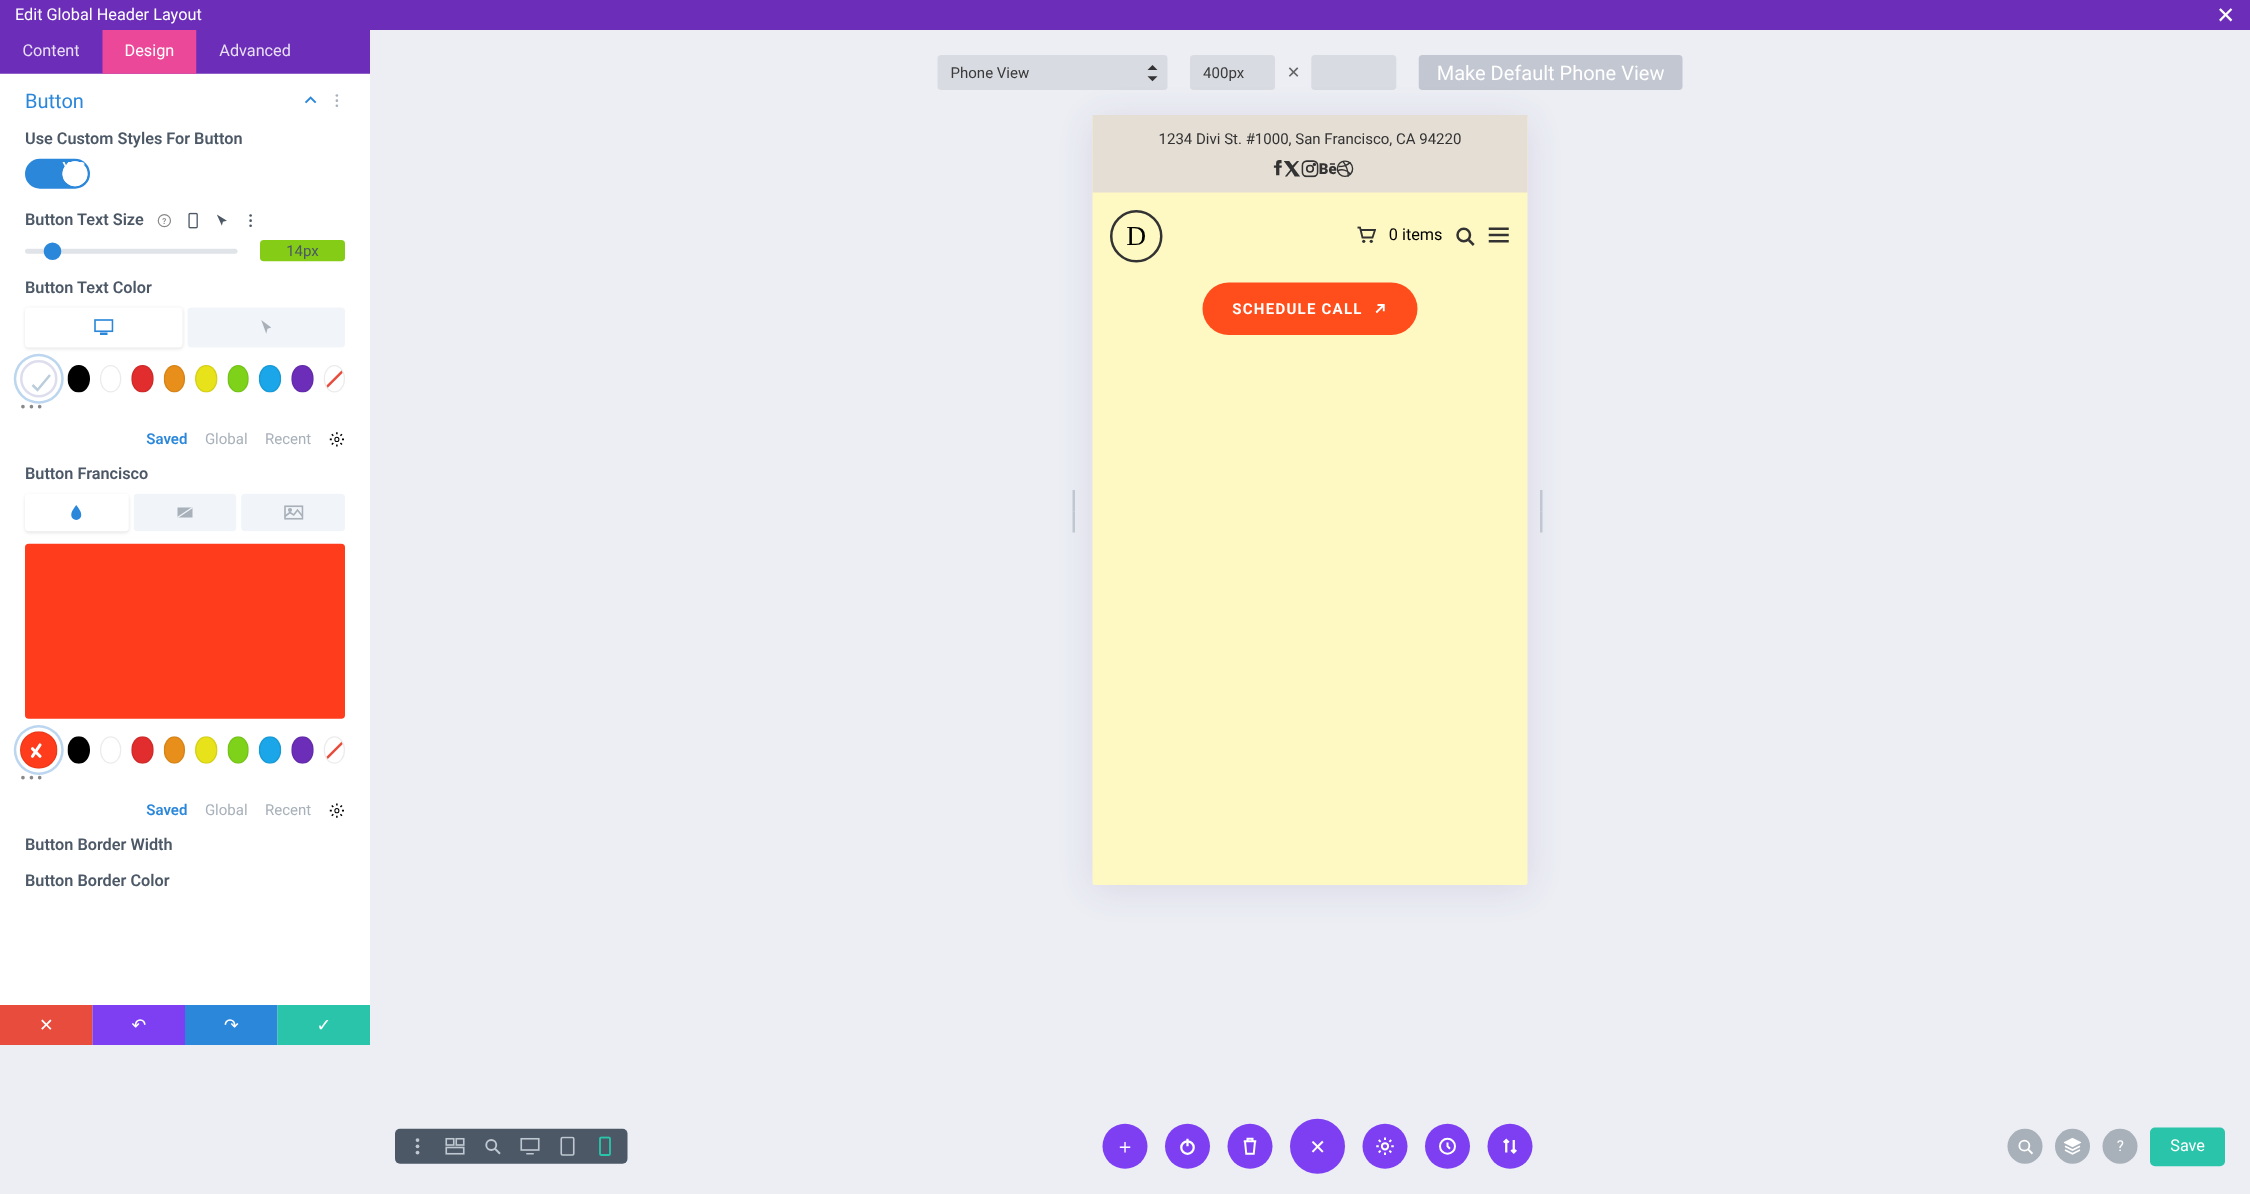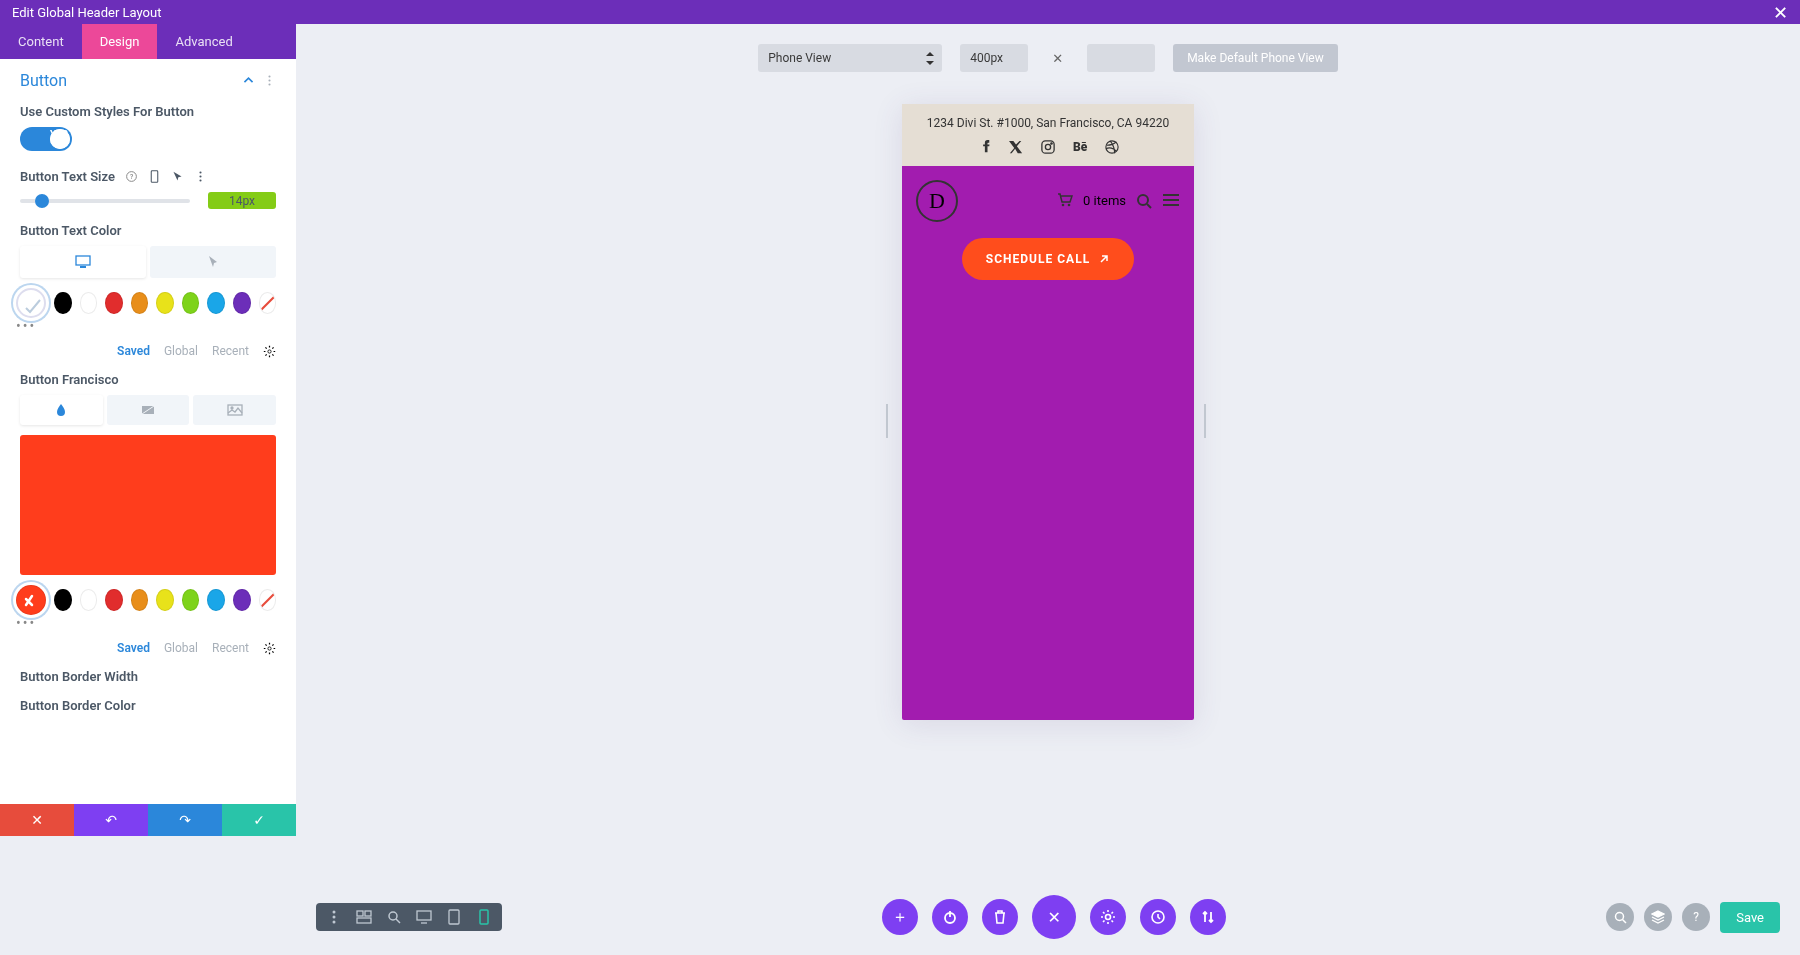--- a/index.html
+++ b/index.html
@@ -49,28 +49,28 @@
 .bg-preview{height:140px;background:#ff3d1c;border-radius:3px;margin-top:10px}
 .action-row{position:absolute;left:0;bottom:0;width:296px;height:32px;display:flex}
 .action-btn{flex:1;display:flex;align-items:center;justify-content:center;color:#fff;cursor:pointer;font-size:14px}
 .ab-red{background:#e74c3c}.ab-blue1{background:#7e3ff2}.ab-blue2{background:#2b87da}.ab-green{background:#29c4a9}
 .canvas-area{position:absolute;left:296px;top:24px;right:0;bottom:0;background:#eceef4}
 .toolbar{display:flex;gap:18px;align-items:center;justify-content:center;margin-top:20px}
 .select-box{background:#d8dbe2;height:28px;border-radius:3px;display:flex;align-items:center;padding:0 10px;font-size:12px;color:#3a3a3a;position:relative}
 .view-select{width:184px}
 .view-select:after{content:"";position:absolute;right:8px;top:8px;border-left:4px solid transparent;border-right:4px solid transparent;border-bottom:4px solid #333}
 .view-select:before{content:"";position:absolute;right:8px;bottom:7px;border-left:4px solid transparent;border-right:4px solid transparent;border-top:4px solid #333}
-.dim-group{display:flex;gap:20px;align-items:center}
+.dim-group{display:flex;gap:5px;align-items:center}
 .dim-box{width:68px}
 .times{font-size:13px;color:#666;padding:0 4px}
-.default-btn{background:rgba(160,168,180,.55);color:#fff;height:28px;border-radius:3px;padding:0 14px;font-size:12px;display:flex;align-items:center;cursor:pointer}
-.phone-frame{width:292px;margin:32px auto 0;background:#a21caf;box-shadow:0 4px 30px rgba(80,60,120,.12);border-radius:2px;position:relative}
+.default-btn{background:rgba(160,168,180,.55);color:#fff;height:28px;border-radius:3px;padding:0 14px;font-size:16px;display:flex;align-items:center;cursor:pointer}
+.phone-frame{width:348px;margin:20px auto 0;background:#fef9c3;box-shadow:0 4px 30px rgba(80,60,120,.12);border-radius:2px;position:relative}
 .phone-top{background:#e5ded4;padding:12px 10px;text-align:center}
 .phone-addr{font-size:12px;color:#333}
-.social{display:flex;gap:18px;justify-content:center;margin-top:10px}
+.social{display:flex;gap:0;justify-content:center;margin-top:10px}
 .soc{width:14px;height:14px;color:#333}
 .phone-nav{padding:14px 14px 20px;display:flex;flex-direction:column;gap:16px}
 .nav-row{display:flex;align-items:center;justify-content:space-between}
 .logo-circle{width:42px;height:42px;border:2px solid #333;border-radius:50%;display:flex;align-items:center;justify-content:center;font-size:22px;font-weight:300;font-family:Georgia,serif}
 .nav-icons{display:flex;gap:10px;font-size:13px}
 .cta{background:#ff4d1c;color:#fff;font-size:12px;font-weight:700;letter-spacing:1px;padding:14px 24px;border-radius:30px;align-self:center;display:flex;align-items:center;gap:8px;cursor:pointer}
 .phone-body{height:420px}
 .resize-handle{position:absolute;top:300px;width:6px;height:34px;display:flex;flex-direction:column;justify-content:space-between}
 .resize-handle span{width:2px;height:100%;background:#c1c7d0;display:inline-block}
 .rh-left{left:-16px}.rh-right{right:-16px}

